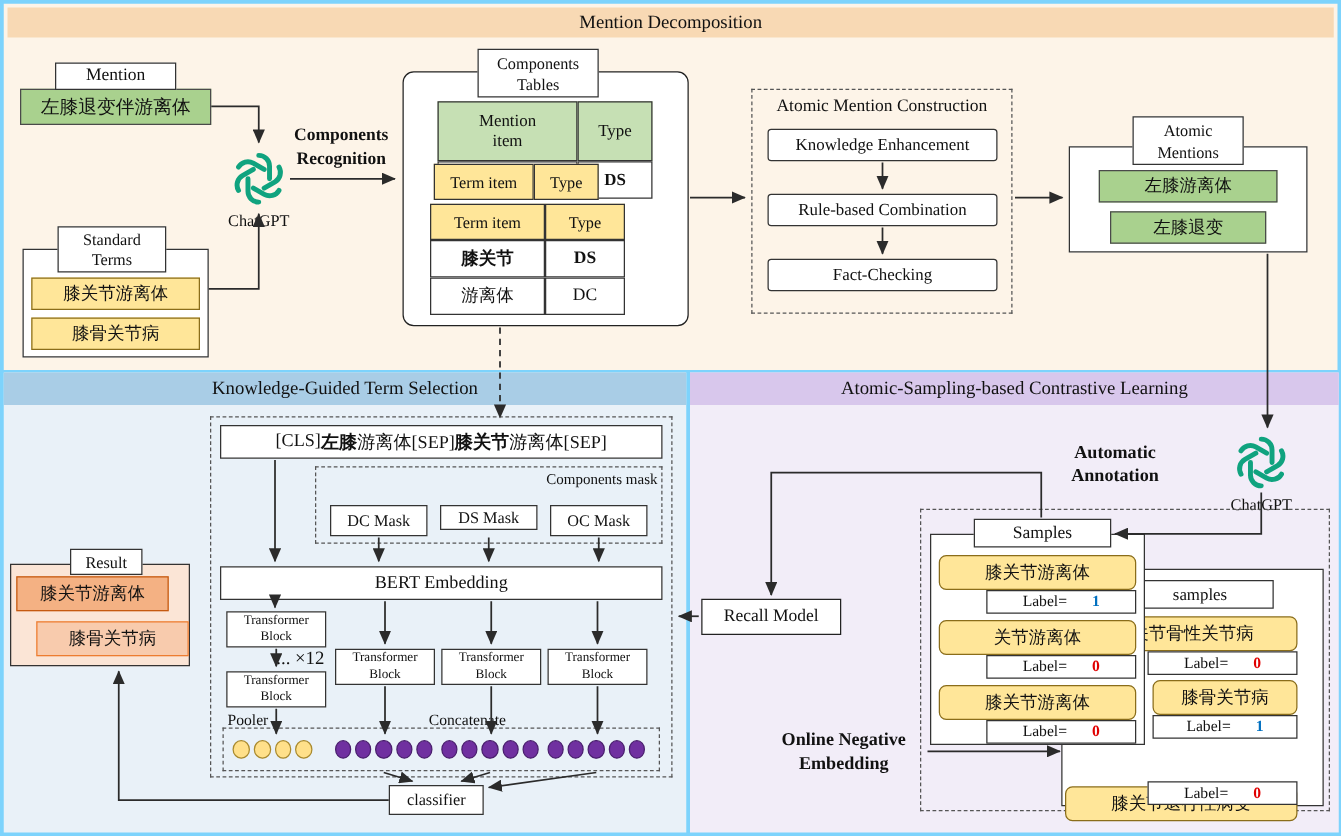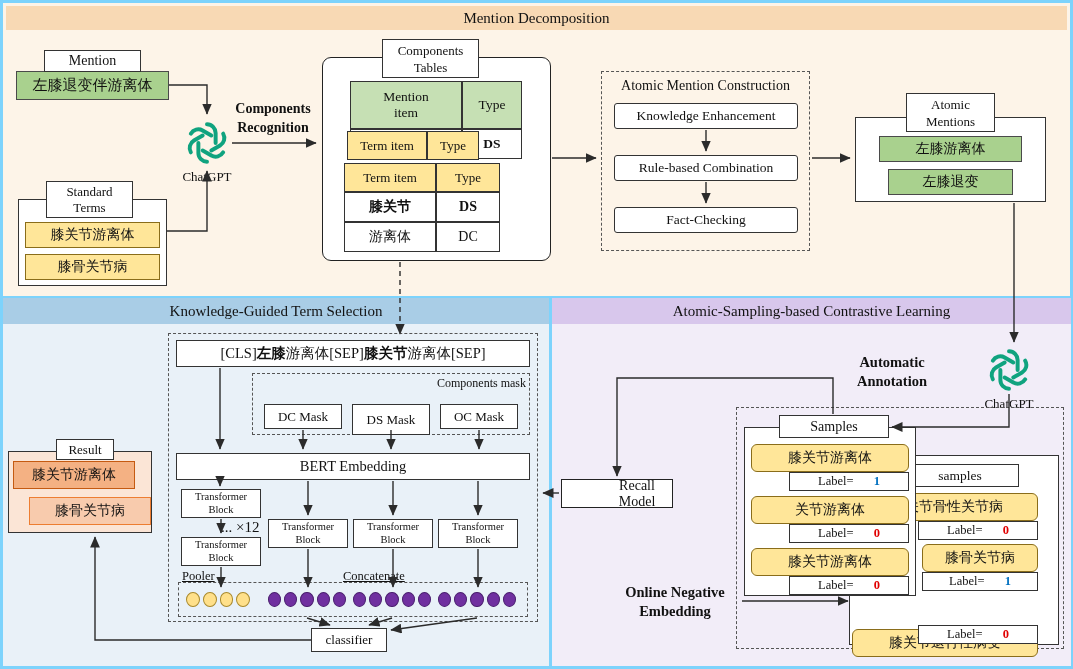--- a/index.html
+++ b/index.html
@@ -9,21 +9,21 @@
   .col{display:flex;flex-direction:column;align-items:center;justify-content:center;text-align:center;}
   .b{border:1px solid #333;background:#fff;}
   .b15{border:1.5px solid #222;background:#fff;}
   .dash{border:1.4px dashed #555;background:transparent;}
   .green{background:#a9d18e;border:1px solid #4a4a4a;}
   .yellow{background:#ffe699;border:1px solid #8a6d1a;}
   .ghead{background:#c6e0b4;border:1px solid #333;}
   .yhead{background:#ffe699;border:1px solid #333;}
   .wcell{background:#fff;border:1px solid #333;}
   .bold{font-weight:bold;}
-  .f11{font-size:15px;}.f12{font-size:12px;}.f125{font-size:12.5px;text-decoration:underline;}.f13{font-size:13px;}
+  .f11{font-size:15px;}.f12{font-size:12px;}.f125{font-size:12.5px;}.f13{font-size:13px;}
   .f135{font-size:13.5px;}.f14{font-size:14px;}.f145{font-size:14.5px;}.f15{font-size:15px;}
   .dotrow{display:flex;gap:3px;align-items:center;justify-content:center;}
   .ydot{width:13px;height:13px;border-radius:50%;background:#ffe08a;border:1px solid #a98a2e;display:inline-block;}
   .pdot{width:13px;height:13px;border-radius:50%;background:#7030a0;border:1px solid #4a1f6e;display:inline-block;}
   .lv{font-size:12.5px;background:#fff;border:1px solid #333;gap:20px;}
   [data-color="pos"]{color:#0070c0;font-weight:bold;}
   [data-color="neg"]{color:#e00000;font-weight:bold;}
   svg.overlay{position:absolute;left:0;top:0;pointer-events:none;z-index:6;}
 </style>
 </head>
@@ -110,21 +110,21 @@
     <span>[CLS]</span>
       <span class="bold">左膝</span>
       <span>游离体[SEP]</span>
       <span class="bold">膝关节</span>
       <span>游离体[SEP]</span>
   </div>
 
   <div class="abs dash" style="left:252px;top:373px;width:278px;height:62px;"></div>
   <div class="abs f12" style="left:398px;top:376px;width:128px;height:15px;text-align:right;">Components mask</div>
   <div class="abs c b f13" style="left:264px;top:404px;width:78px;height:25px;">DC Mask</div>
-  <div class="abs c b f13" style="left:352px;top:404px;width:78px;height:31px;">DS Mask</div>
+  <div class="abs c b f13" style="left:352px;top:404px;width:78px;height:20px;">DS Mask</div>
   <div class="abs c b f13" style="left:440px;top:404px;width:78px;height:25px;">OC Mask</div>
 
   <div class="abs c b f145" style="left:176px;top:453px;width:354px;height:27px;z-index:2;">BERT Embedding</div>
 
   <div class="abs c b" style="left:181px;top:489px;width:80px;height:29px;font-size:10.5px;line-height:1.15;">Transformer Block</div>
   <div class="abs f11" style="left:221px;top:519px;width:48px;height:13px;">... ×12</div>
   <div class="abs c b" style="left:181px;top:537px;width:80px;height:29px;font-size:10.5px;line-height:1.15;">Transformer Block</div>
   <div class="abs c b" style="left:268px;top:519px;width:80px;height:29px;font-size:10.5px;line-height:1.15;">Transformer Block</div>
   <div class="abs c b" style="left:353px;top:519px;width:80px;height:29px;font-size:10.5px;line-height:1.15;">Transformer Block</div>
   <div class="abs c b" style="left:438px;top:519px;width:80px;height:29px;font-size:10.5px;line-height:1.15;">Transformer Block</div>
@@ -183,21 +183,21 @@
         <path transform="rotate(60 32 32)" d="M32 6 a12 12 0 0 1 12 12 v 14"></path>
         <path transform="rotate(120 32 32)" d="M32 6 a12 12 0 0 1 12 12 v 14"></path>
         <path transform="rotate(180 32 32)" d="M32 6 a12 12 0 0 1 12 12 v 14"></path>
         <path transform="rotate(240 32 32)" d="M32 6 a12 12 0 0 1 12 12 v 14"></path>
         <path transform="rotate(300 32 32)" d="M32 6 a12 12 0 0 1 12 12 v 14"></path>
       </g>
     </svg>
   </div>
   <div class="abs c f13" style="left:980px;top:396px;width:58px;height:16px;">ChatGPT</div>
 
-  <div class="abs c b15 f14" style="left:561px;top:479px;width:112px;height:29px;z-index:2;padding-left:40px;">Recall Model</div>
+  <div class="abs c b15 f14" style="left:561px;top:479px;width:112px;height:29px;z-index:2;">Recall Model</div>
 
   <div class="abs col bold f145" style="left:608px;top:582px;width:134px;height:40px;line-height:19px;">
     <div>Online Negative</div>
     <div>Embedding</div>
   </div>
 
   <div class="abs dash" style="left:736px;top:407px;width:328px;height:242px;"></div>
 
   <div class="abs b" style="left:849px;top:455px;width:210px;height:190px;z-index:2;"></div>
   <div class="abs c b f135" style="left:901px;top:464px;width:118px;height:23px;z-index:2;">samples</div>

